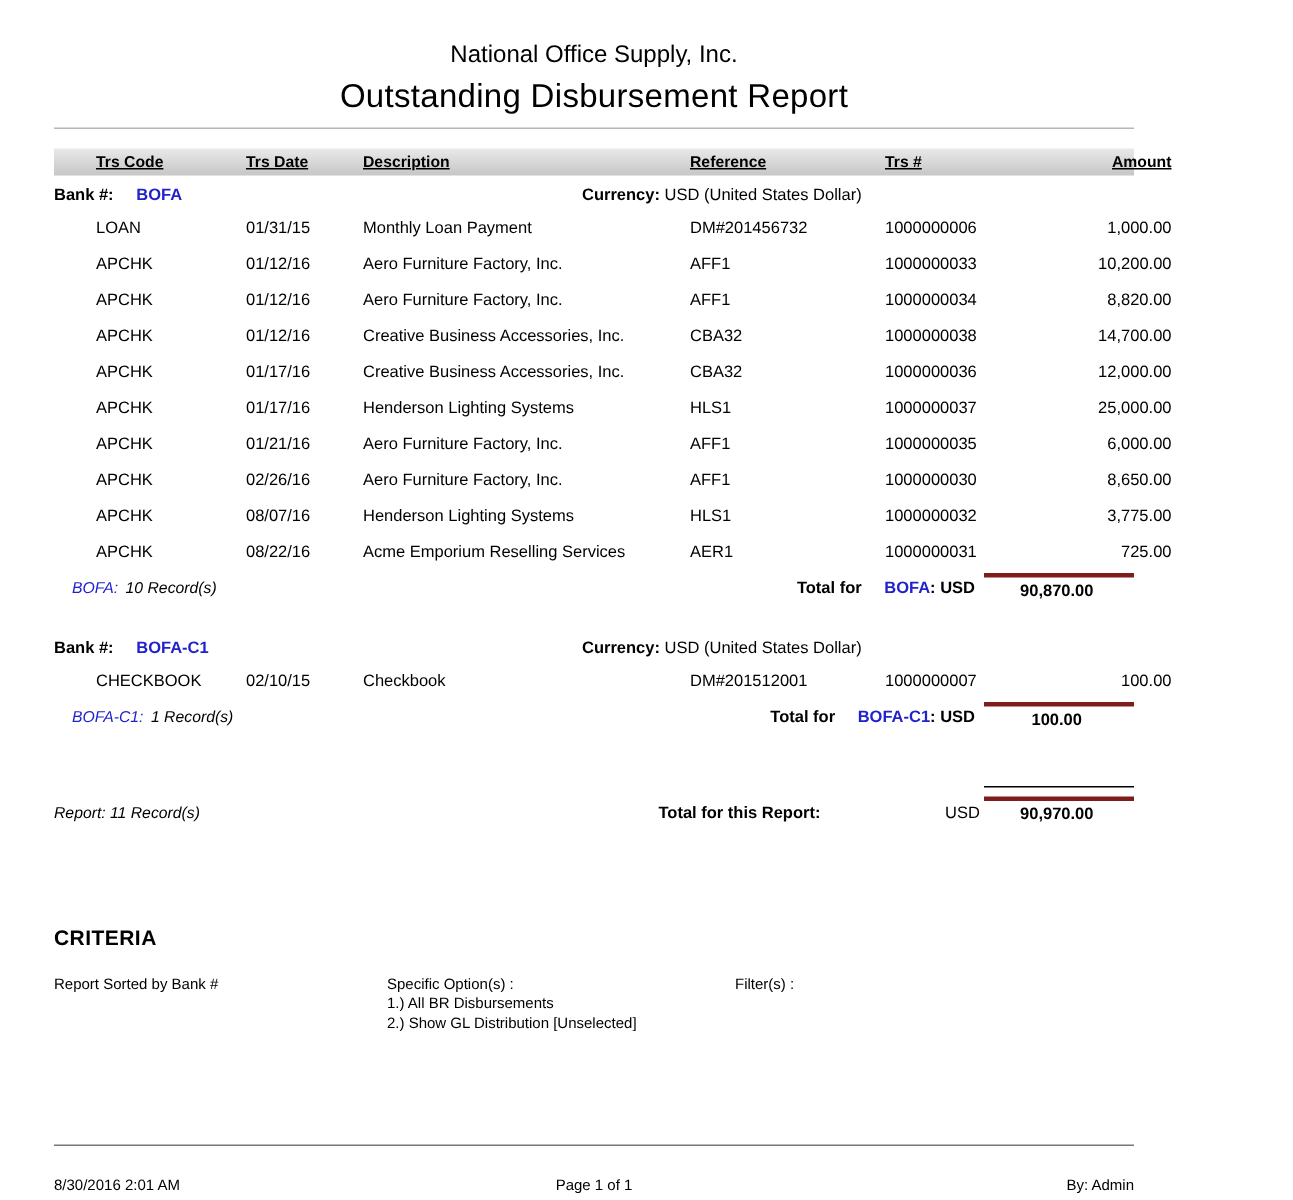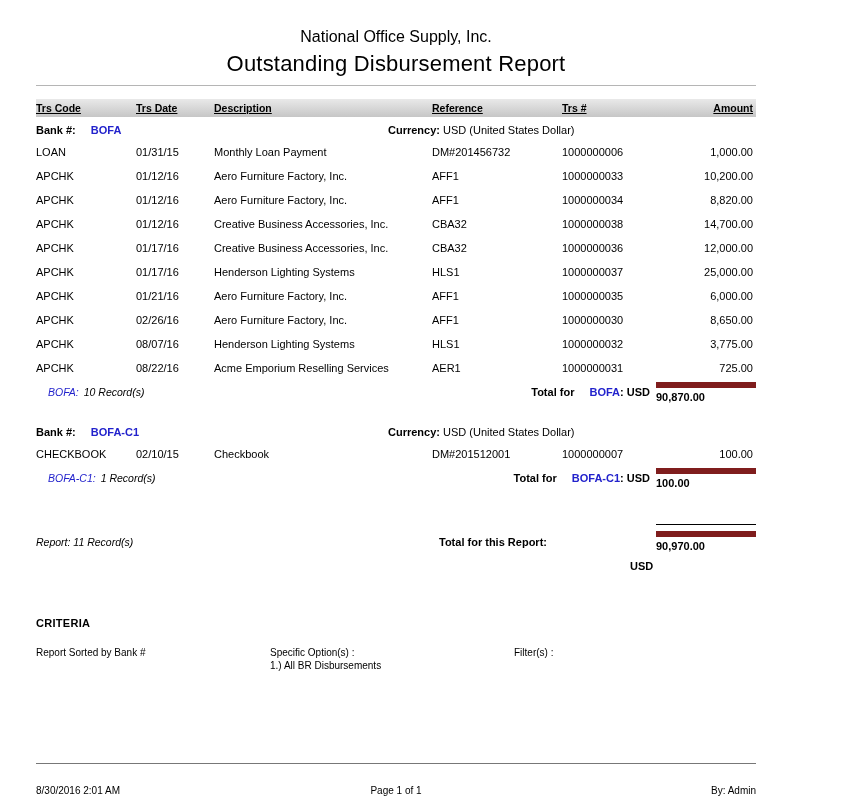--- a/index.html
+++ b/index.html
@@ -7,43 +7,43 @@
     width:862px;height:800px;overflow:hidden;
     font-family:"Liberation Sans","DejaVu Sans",sans-serif;
     font-size:11px;color:#000;
   }
   .page{position:relative;width:756px;height:800px;box-sizing:border-box;padding:30px 0 0 36px;}
   .bold{font-weight:bold;}
   .blue{color:#2222CC;padding-left:12px;}
   .company{text-align:center;font-size:16px;line-height:14px;}
   .title{margin:7px 0 8px;text-align:center;font-size:22px;font-weight:normal;line-height:26px;letter-spacing:.2px;}
   .title-rule{border-top:1px solid #b5b5b5;height:0;margin-bottom:13px;}
-  .grid6{display:grid;grid-template-columns:100px 78px 218px 130px 112px 82px;}
+  .grid6{display:grid;grid-template-columns:100px 78px 218px 130px 112px 82px;padding-left:28px;}
   .col-headers{height:18px;line-height:18px;background:linear-gradient(#e9e9e9,#c6c6c6);font-size:10.5px;font-weight:bold;}
   .col-headers span{text-decoration:underline;white-space:nowrap;}
   .num{text-align:right;padding-right:3px;}
   .bank-line{display:grid;grid-template-columns:352px 1fr;height:20px;line-height:20px;margin-top:3px;}
   .row{height:24px;line-height:24px;}
   .row span{white-space:nowrap;overflow:hidden;}
   .group{margin-bottom:16px;}
   .group-footer{display:flex;align-items:flex-start;margin-top:2px;height:24px;}
   .records{flex:1;font-style:italic;font-size:10.5px;line-height:14px;padding-top:3px;}
   .records .count{margin-left:5px;}
   .total-label{font-weight:bold;line-height:14px;padding-top:3px;margin-right:6px;white-space:nowrap;text-align:center;}
-  .amount-box{width:100px;box-sizing:border-box;border-top:6px solid #7f1d1d;text-align:left;font-weight:bold;padding:3px 3px 0 0;line-height:13px;}
+  .amount-box{width:100px;box-sizing:border-box;border-top:3px solid #7f1d1d;text-align:center;font-weight:bold;padding:3px 3px 0 0;line-height:13px;}
   .report-total-block{margin-top:32px;}
   .grand-rule{width:100px;margin-left:620px;border-top:1px solid #000;height:0;margin-bottom:6px;}
   .report-total-line{position:relative;height:24px;}
   .rt-records{position:absolute;left:0;top:5px;font-style:italic;font-size:10.5px;}
   .rt-label{position:absolute;left:403px;top:5px;font-weight:bold;}
-  .rt-usd{position:absolute;left:594px;top:5px;font-weight:bold;margin-top:24px;}
+  .rt-usd{position:absolute;left:594px;top:5px;font-weight:normal;}
   .rt-amount{position:absolute;right:0;top:0;}
   .criteria{margin-top:62px;}
-  .criteria-heading{font-size:11px;font-weight:bold;margin-bottom:17px;letter-spacing:.3px;}
-  .criteria-grid{display:grid;grid-template-columns:222px 232px 1fr;font-size:10px;line-height:13px;align-items:start;gap:12px;}
+  .criteria-heading{font-size:14px;font-weight:bold;margin-bottom:17px;letter-spacing:.3px;}
+  .criteria-grid{display:grid;grid-template-columns:222px 232px 1fr;font-size:10px;line-height:13px;align-items:start;}
   .page-footer{position:absolute;top:763px;left:36px;width:720px;border-top:1px solid #777;padding-top:21px;display:flex;font-size:10px;}
   .page-footer .f-left{flex:1;text-align:left;}
   .page-footer .f-center{flex:1;text-align:center;}
   .page-footer .f-right{flex:1;text-align:right;}
 </style>
 </head>
 <body>
 
 <div class="page">
 
@@ -199,20 +199,21 @@
     </div>
   </div>
 
   <div class="criteria">
     <div class="criteria-heading">CRITERIA</div>
     <div class="criteria-grid">
       <div>Report Sorted by Bank #</div>
       <div>
         <div>Specific Option(s) :</div>
         <div>1.) All BR Disbursements</div>
+        <div>2.) Show GL Distribution [Unselected]</div>
       </div>
       <div>Filter(s) :</div>
     </div>
   </div>
 
   <div class="page-footer">
     <span class="f-left">8/30/2016 2:01 AM</span>
     <span class="f-center">Page 1 of 1</span>
     <span class="f-right">By: Admin</span>
   </div>

